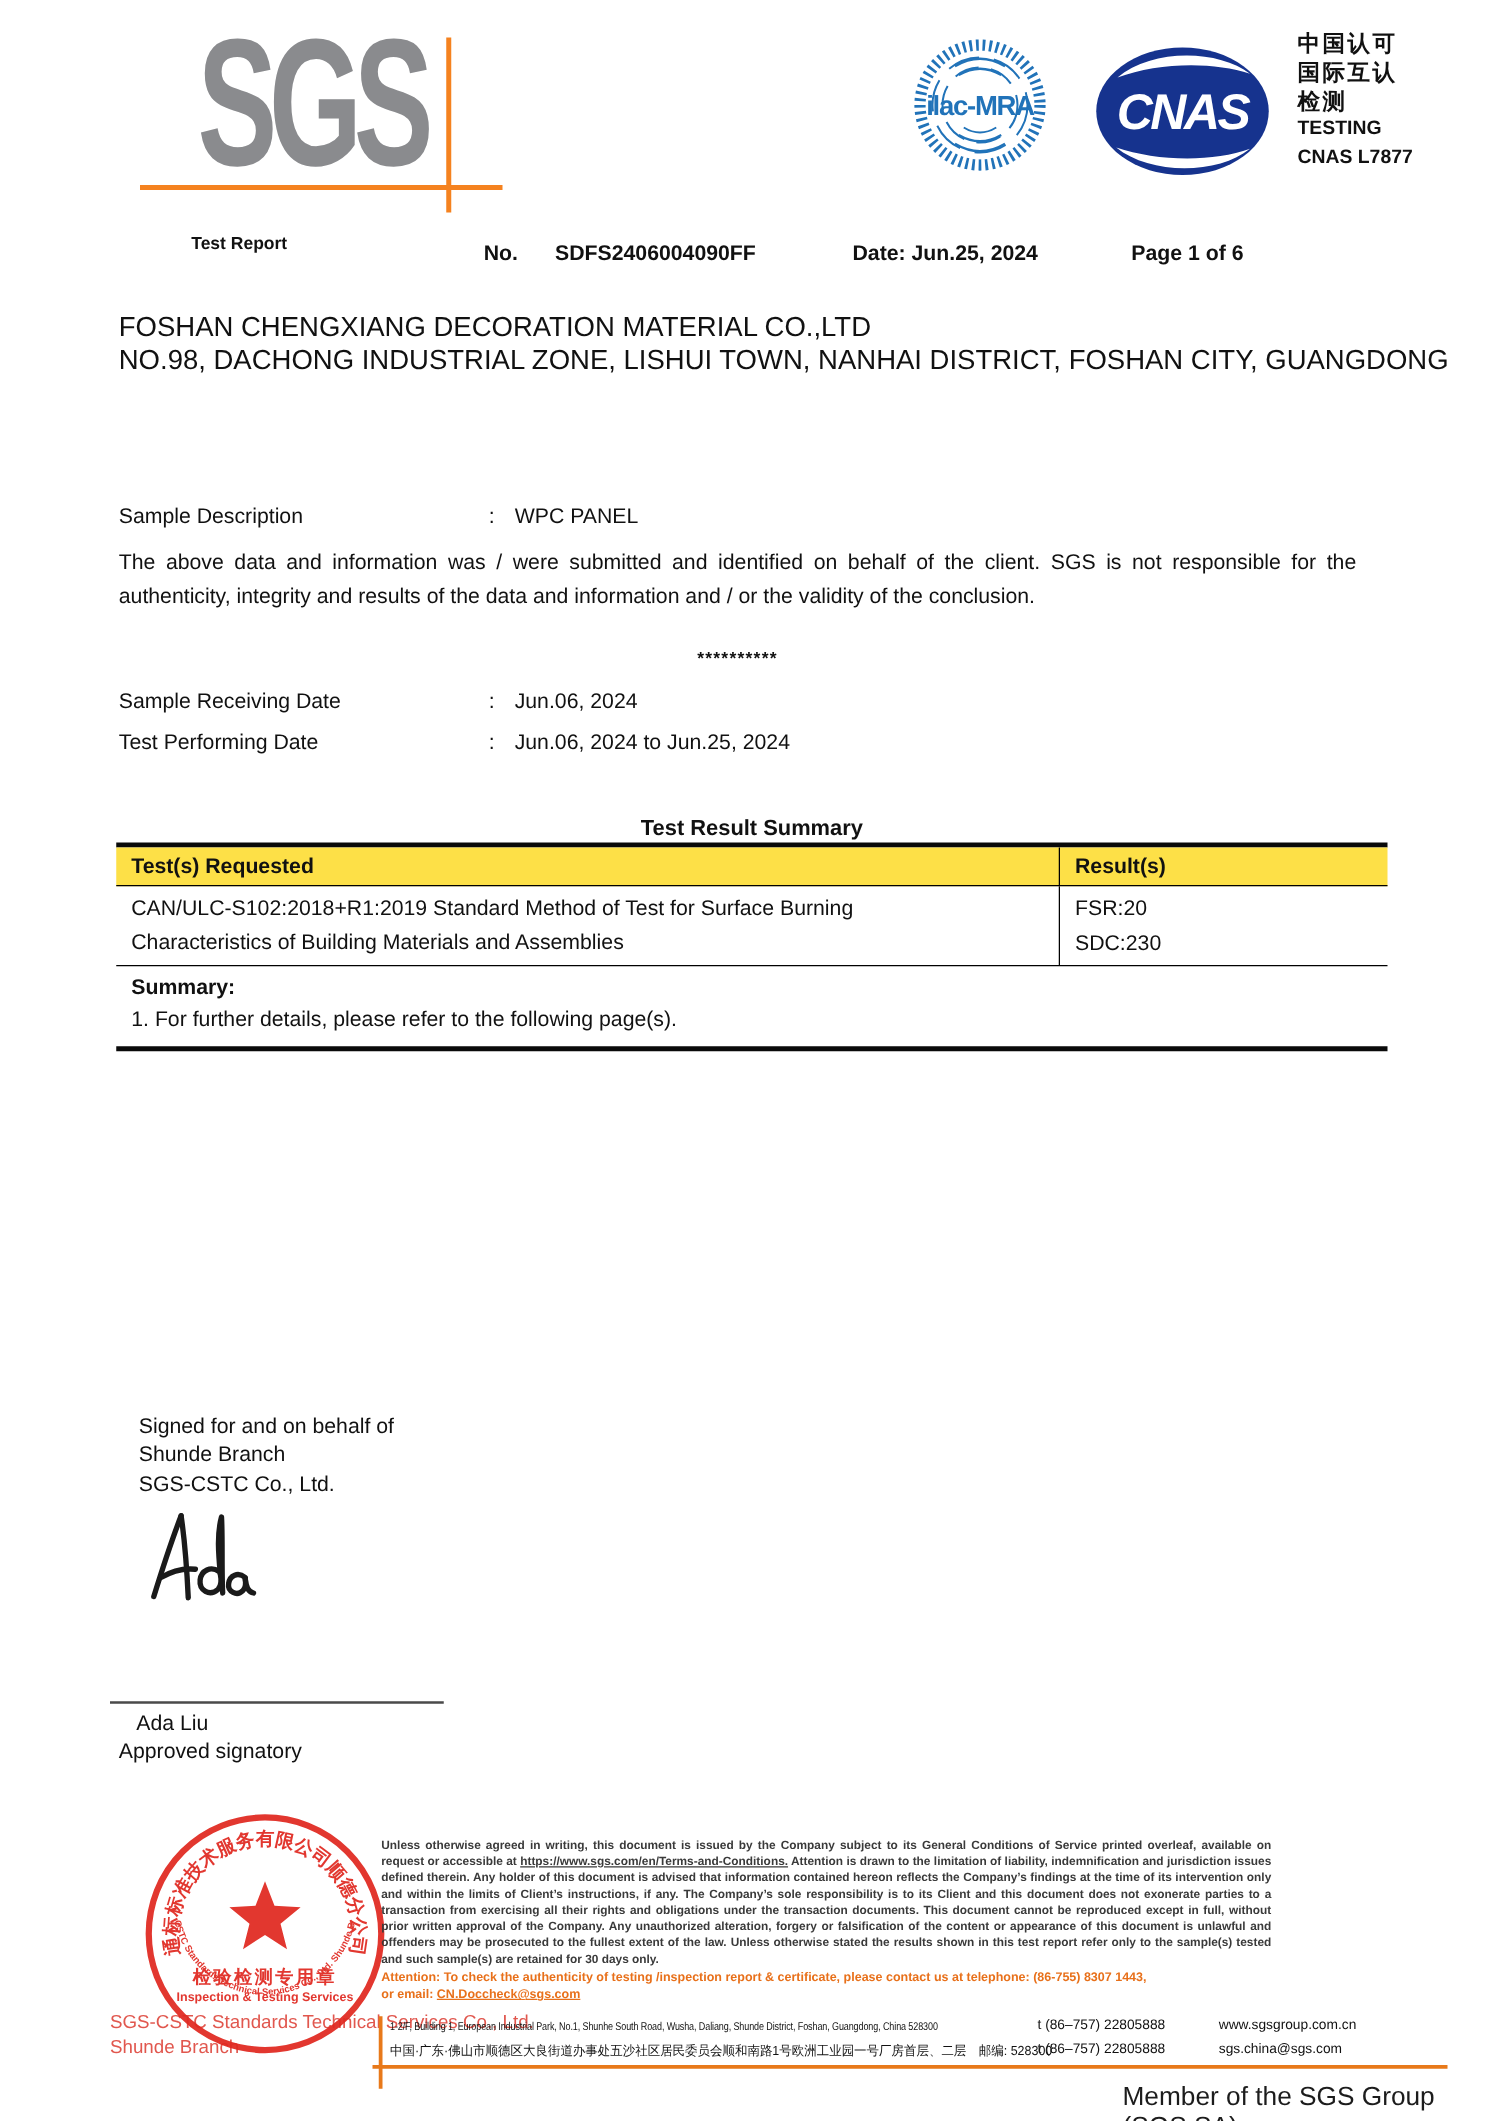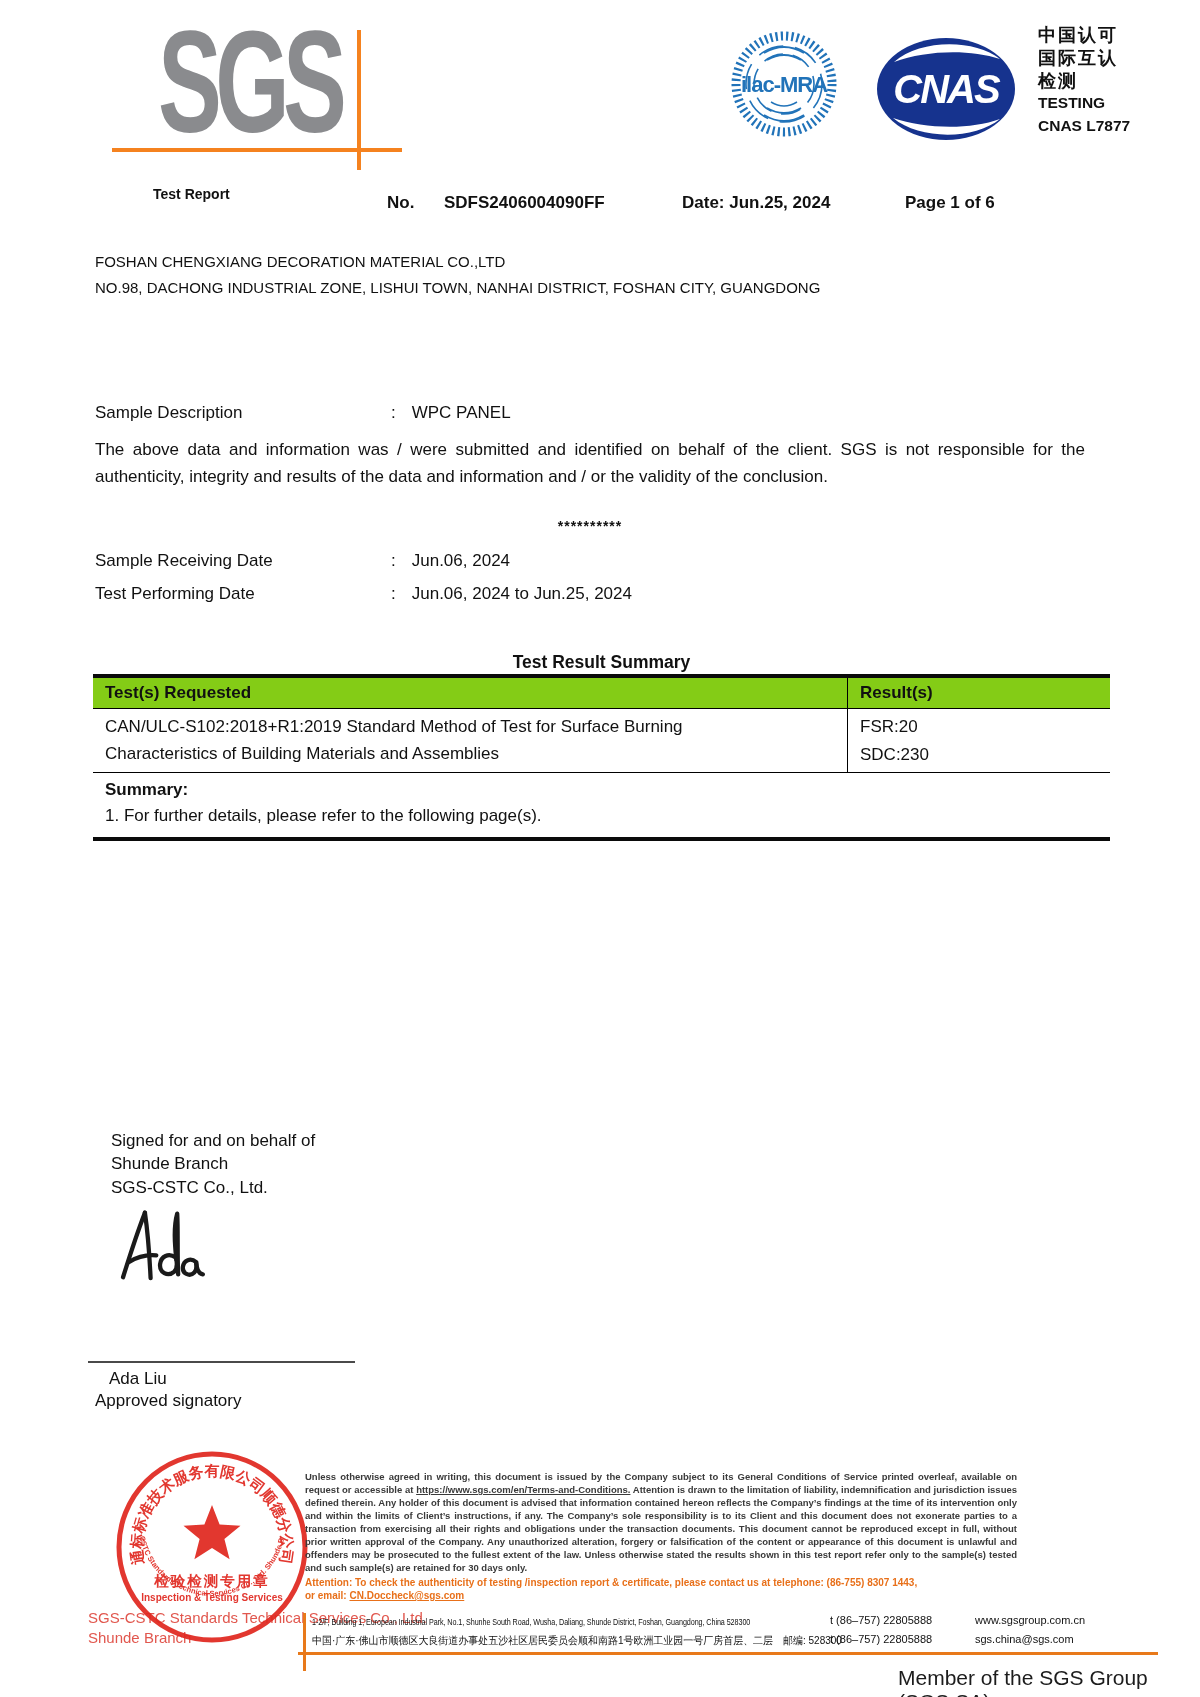--- a/index.html
+++ b/index.html
@@ -16,35 +16,35 @@
   }
   .sgs-hline{left:112px;top:148px;width:290px;height:4px;background:#f5821f;}
   .sgs-vline{left:357px;top:30px;width:4px;height:140px;background:#f5821f;}
   .accred{left:1038px;top:24px;line-height:22.8px;white-space:nowrap;}
   .accred .cjk{font-size:18px;font-weight:bold;letter-spacing:2px;}
   .accred .lat{font-size:15.5px;font-weight:bold;}
   
   .rep-title{left:153px;top:186px;font-size:14px;font-weight:bold;}
   .hmeta{top:193px;font-size:17px;font-weight:bold;white-space:nowrap;}
   
-  .client{left:95px;top:249px;font-size:15px;line-height:25.5px;}
+  .client{left:95px;top:249px;font-size:22px;line-height:25.5px;}
   .client p{margin:0;}
   
   .kv{left:95px;font-size:17px;white-space:nowrap;}
   .kv .k{display:inline-block;width:296px;}
   .kv .v{margin-left:16px;}
   .disclaimer{left:95px;top:436px;width:990px;font-size:17px;line-height:27.3px;
     text-align:justify;margin:0;}
   .stars{left:95px;top:518px;width:990px;text-align:center;font-size:14px;
     font-weight:bold;letter-spacing:1px;}
   
   .rs-title{left:93px;top:652px;width:1017px;text-align:center;font-size:17.5px;font-weight:bold;}
   .rs-table{left:93px;top:674px;width:1017px;border-top:4px solid #0a0a0a;
     border-bottom:4px solid #0a0a0a;font-size:17px;}
-  .rs-head{display:flex;background:#84cc16;border-bottom:1px solid #000;}
+  .rs-head{display:flex;background:#fde047;border-bottom:1px solid #000;}
   .rs-row{display:flex;border-bottom:1px solid #000;}
   .rs-c1{flex:0 0 755px;border-right:1px solid #000;padding:4px 12px;box-sizing:border-box;}
   .rs-c2{flex:1;padding:4px 12px;box-sizing:border-box;}
   .rs-head .rs-c1,.rs-head .rs-c2{font-weight:bold;padding-top:5px;padding-bottom:5px;}
   .rs-row .rs-c1 span{display:block;max-width:645px;line-height:27px;}
   .rs-row .rs-c2 div{line-height:27.5px;}
   .rs-sum{padding:4px 12px 8px;}
   .rs-sum .lbl{font-weight:bold;line-height:26px;}
   .rs-sum .itm{line-height:26px;}
   

